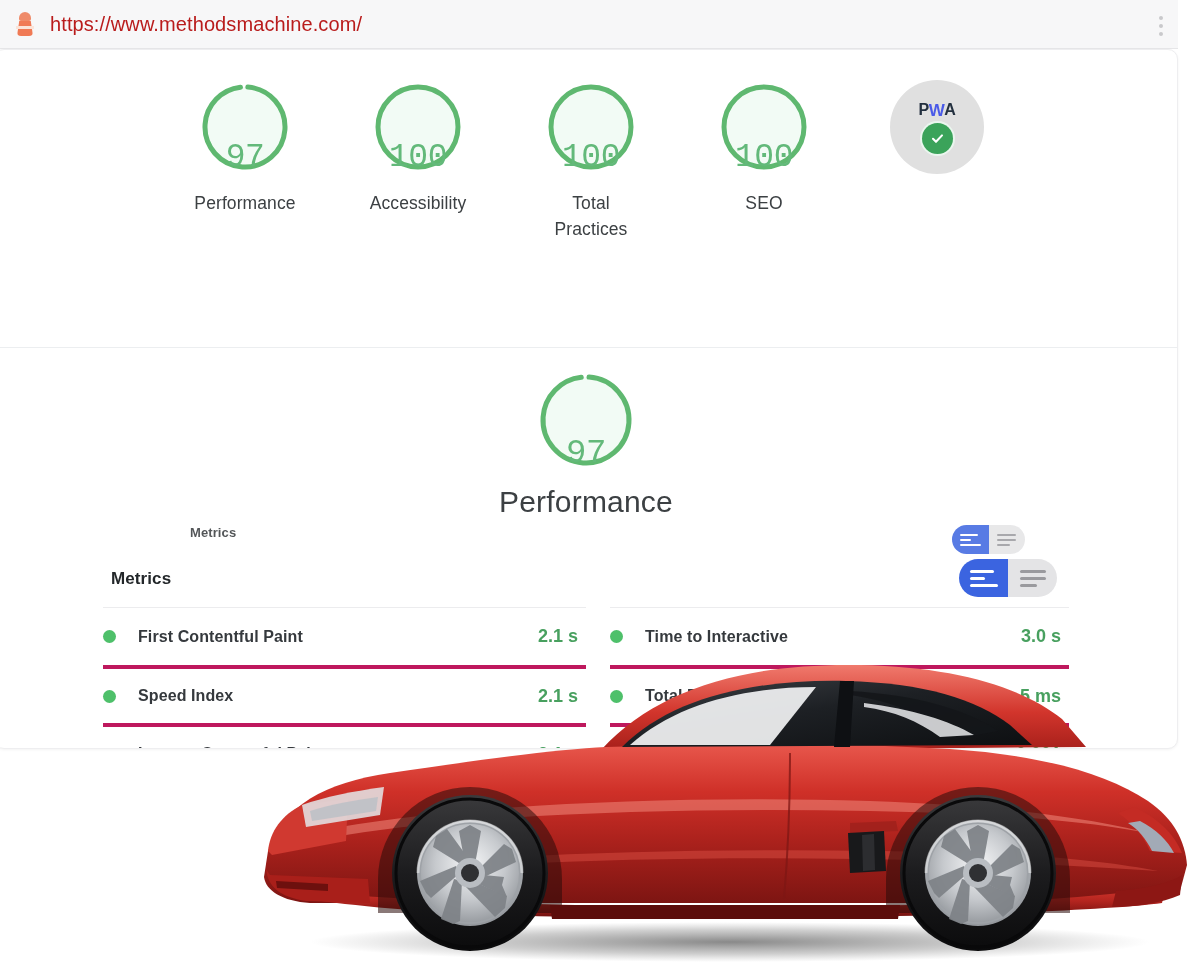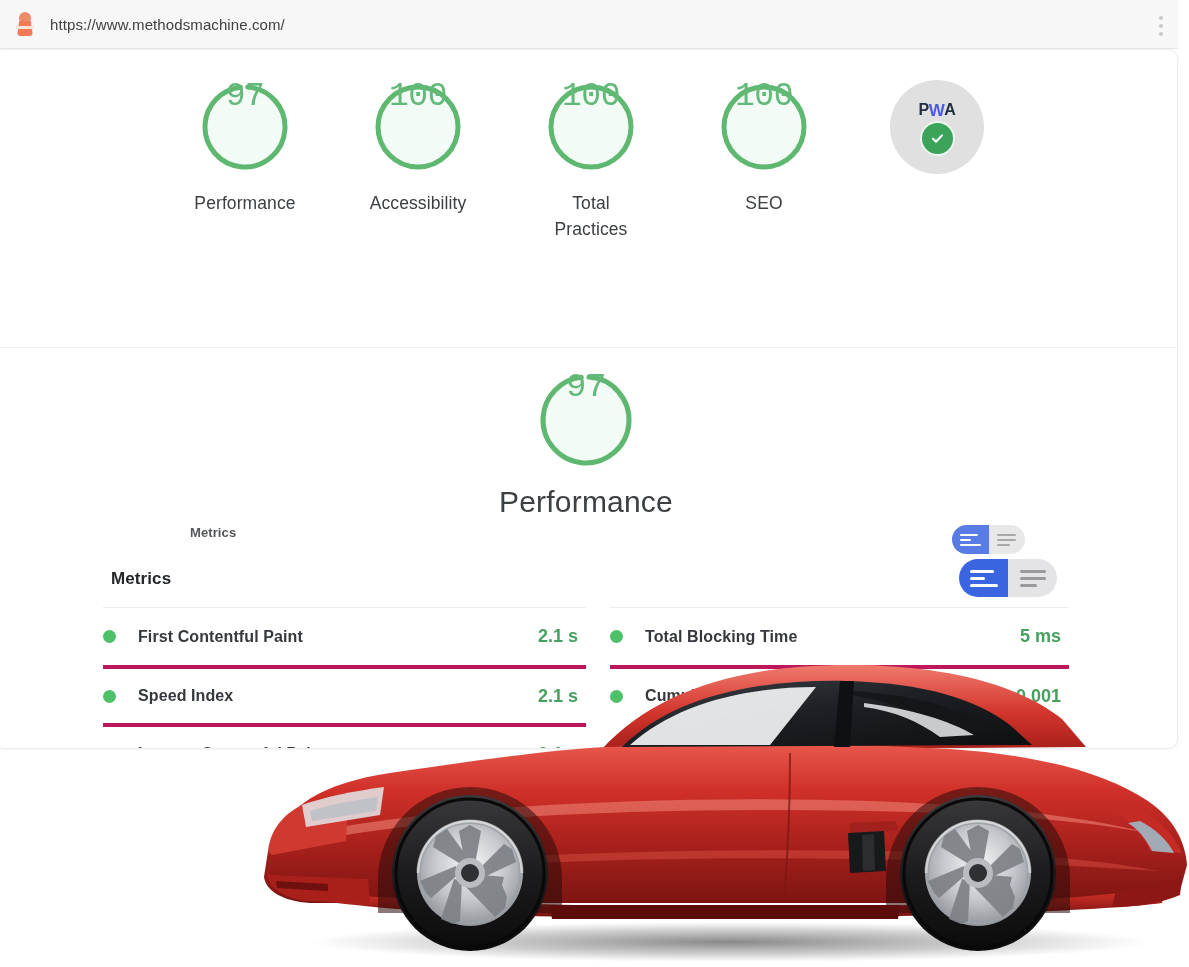--- a/index.html
+++ b/index.html
@@ -51,22 +51,22 @@
     background: #f07a55;
     border-radius: 2px 2px 4px 4px;
     clip-path: polygon(14% 0, 86% 0, 100% 100%, 0 100%);
   }
   .lighthouse-icon .lh-band {
     position: absolute; left: 2px; top: 14px;
     width: 18px; height: 3px;
     background: #fbe3d8;
   }
   .url-text {
-    font-size: 15px;
-    color: #404040;
+    font-size: 20px;
+    color: #b91c1c;
     letter-spacing: 0.1px;
     font-family: "Liberation Sans", sans-serif;
   }
   .kebab {
     position: absolute;
     right: 26px; top: 16px;
     width: 5px; height: 20px;
     display: flex; flex-direction: column;
     justify-content: space-between;
     align-items: center;
@@ -112,21 +112,21 @@
   }
   .gauge-cell {
     width: 127px;
     display: flex;
     flex-direction: column;
     align-items: center;
   }
   .gauge {
     width: 94px; height: 94px;
     position: relative;
-    display: flex; align-items: flex-start; justify-content: center;
+    display: flex; align-items: flex-end; justify-content: center;
   }
   .gauge svg { position: absolute; left: 0; top: 0; }
   .gauge .g-fill {
     position: absolute;
     left: 7px; top: 7px;
     width: 80px; height: 80px;
     border-radius: 50%;
     background: #f2fbf5;
   }
   .gauge .g-num {
@@ -509,20 +509,25 @@
             <span class="m-val">2.1 s</span>
           </div>
           <div class="metric-row">
             <span class="m-dot"></span>
             <span class="m-name">Largest Contentful Paint</span>
             <span class="m-val">2.1 s</span>
           </div>
         </div>
 
         <div class="metrics-col right">
+          <div class="metric-row">
+            <span class="m-dot"></span>
+            <span class="m-name">Time to Interactive</span>
+            <span class="m-val">3.0 s</span>
+          </div>
           <div class="metric-row">
             <span class="m-dot"></span>
             <span class="m-name">Total Blocking Time</span>
             <span class="m-val">5 ms</span>
           </div>
           <div class="metric-row">
             <span class="m-dot"></span>
             <span class="m-name">Cumul</span>
             <span class="m-val">0.001</span>
           </div>

